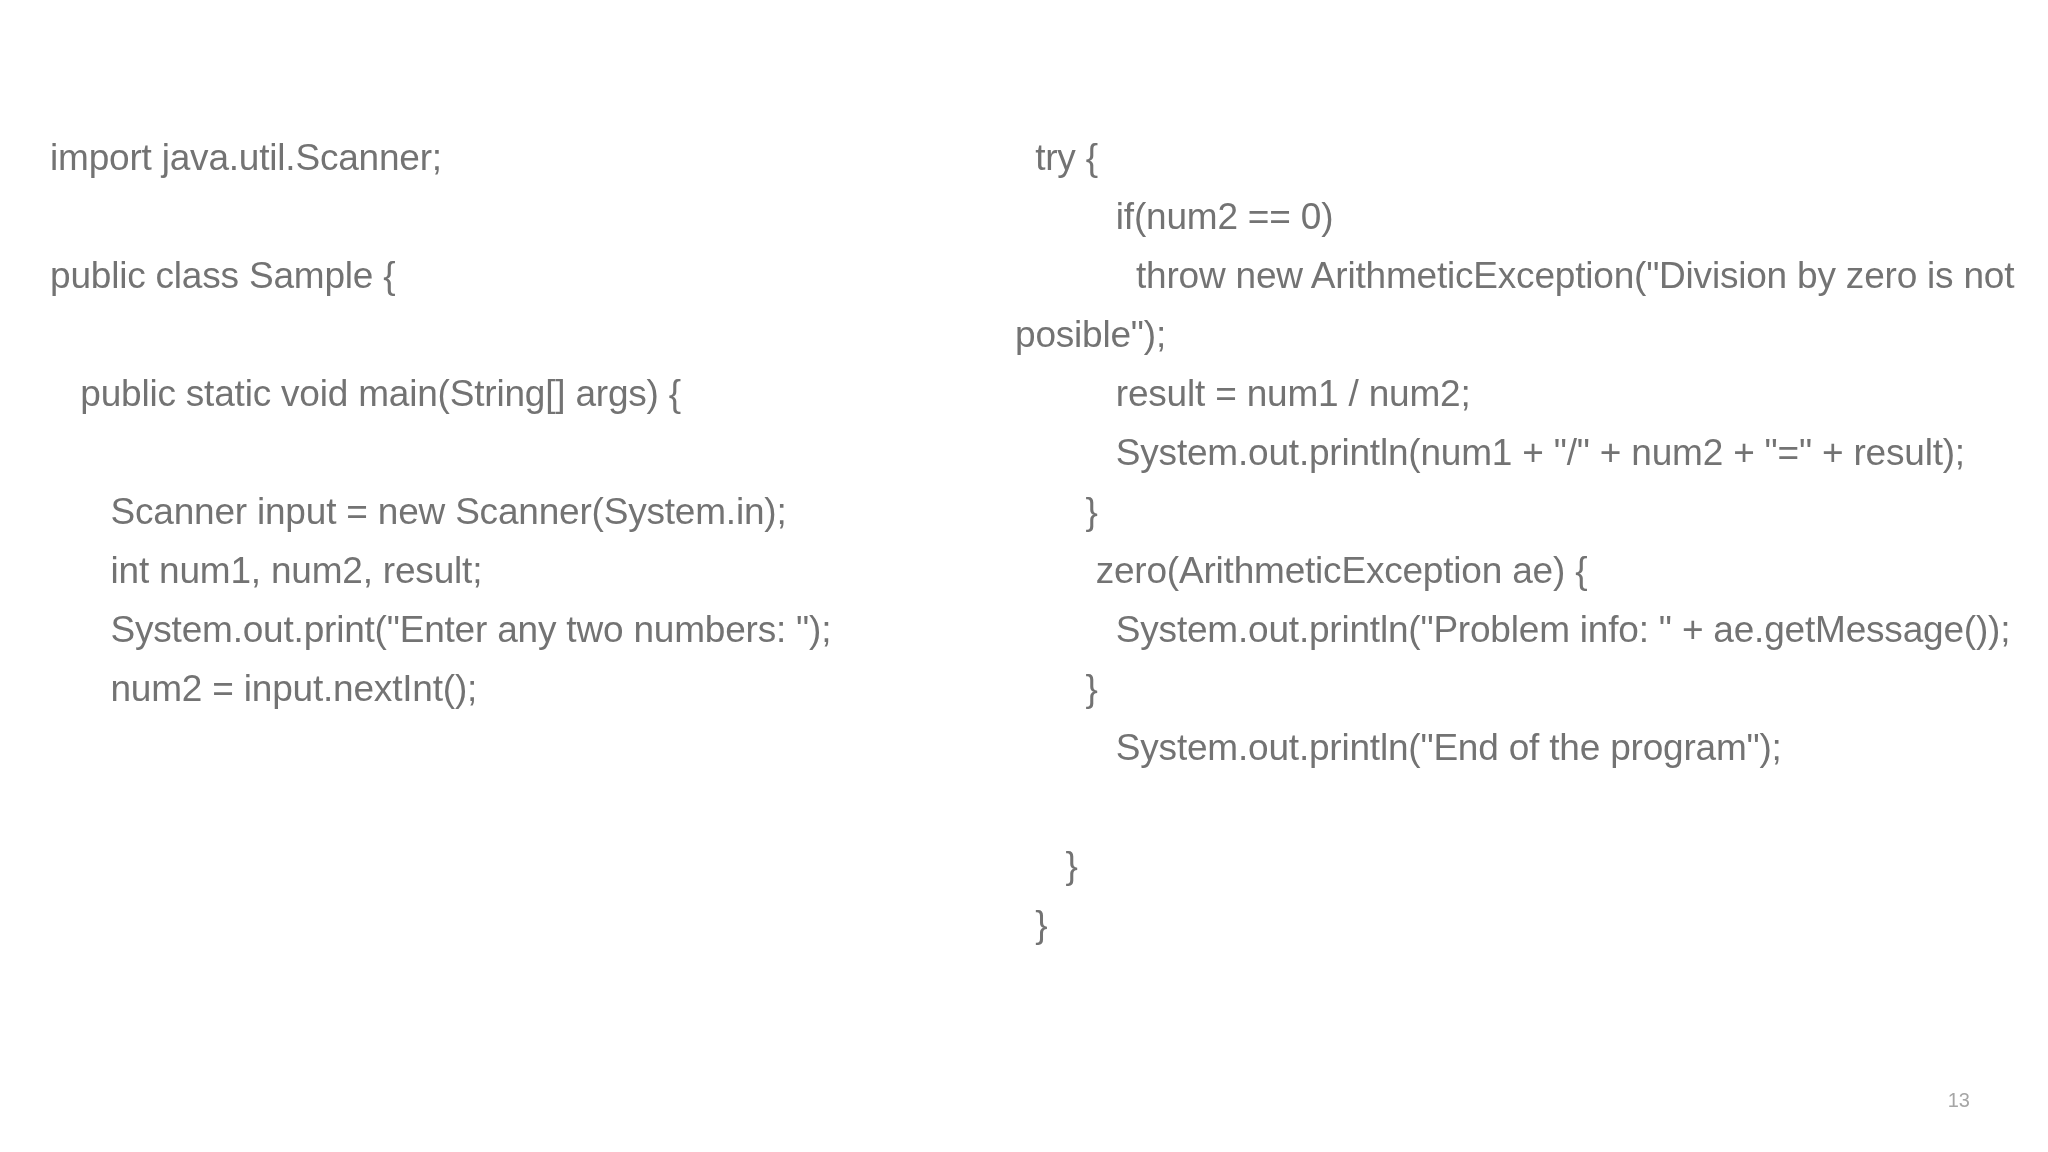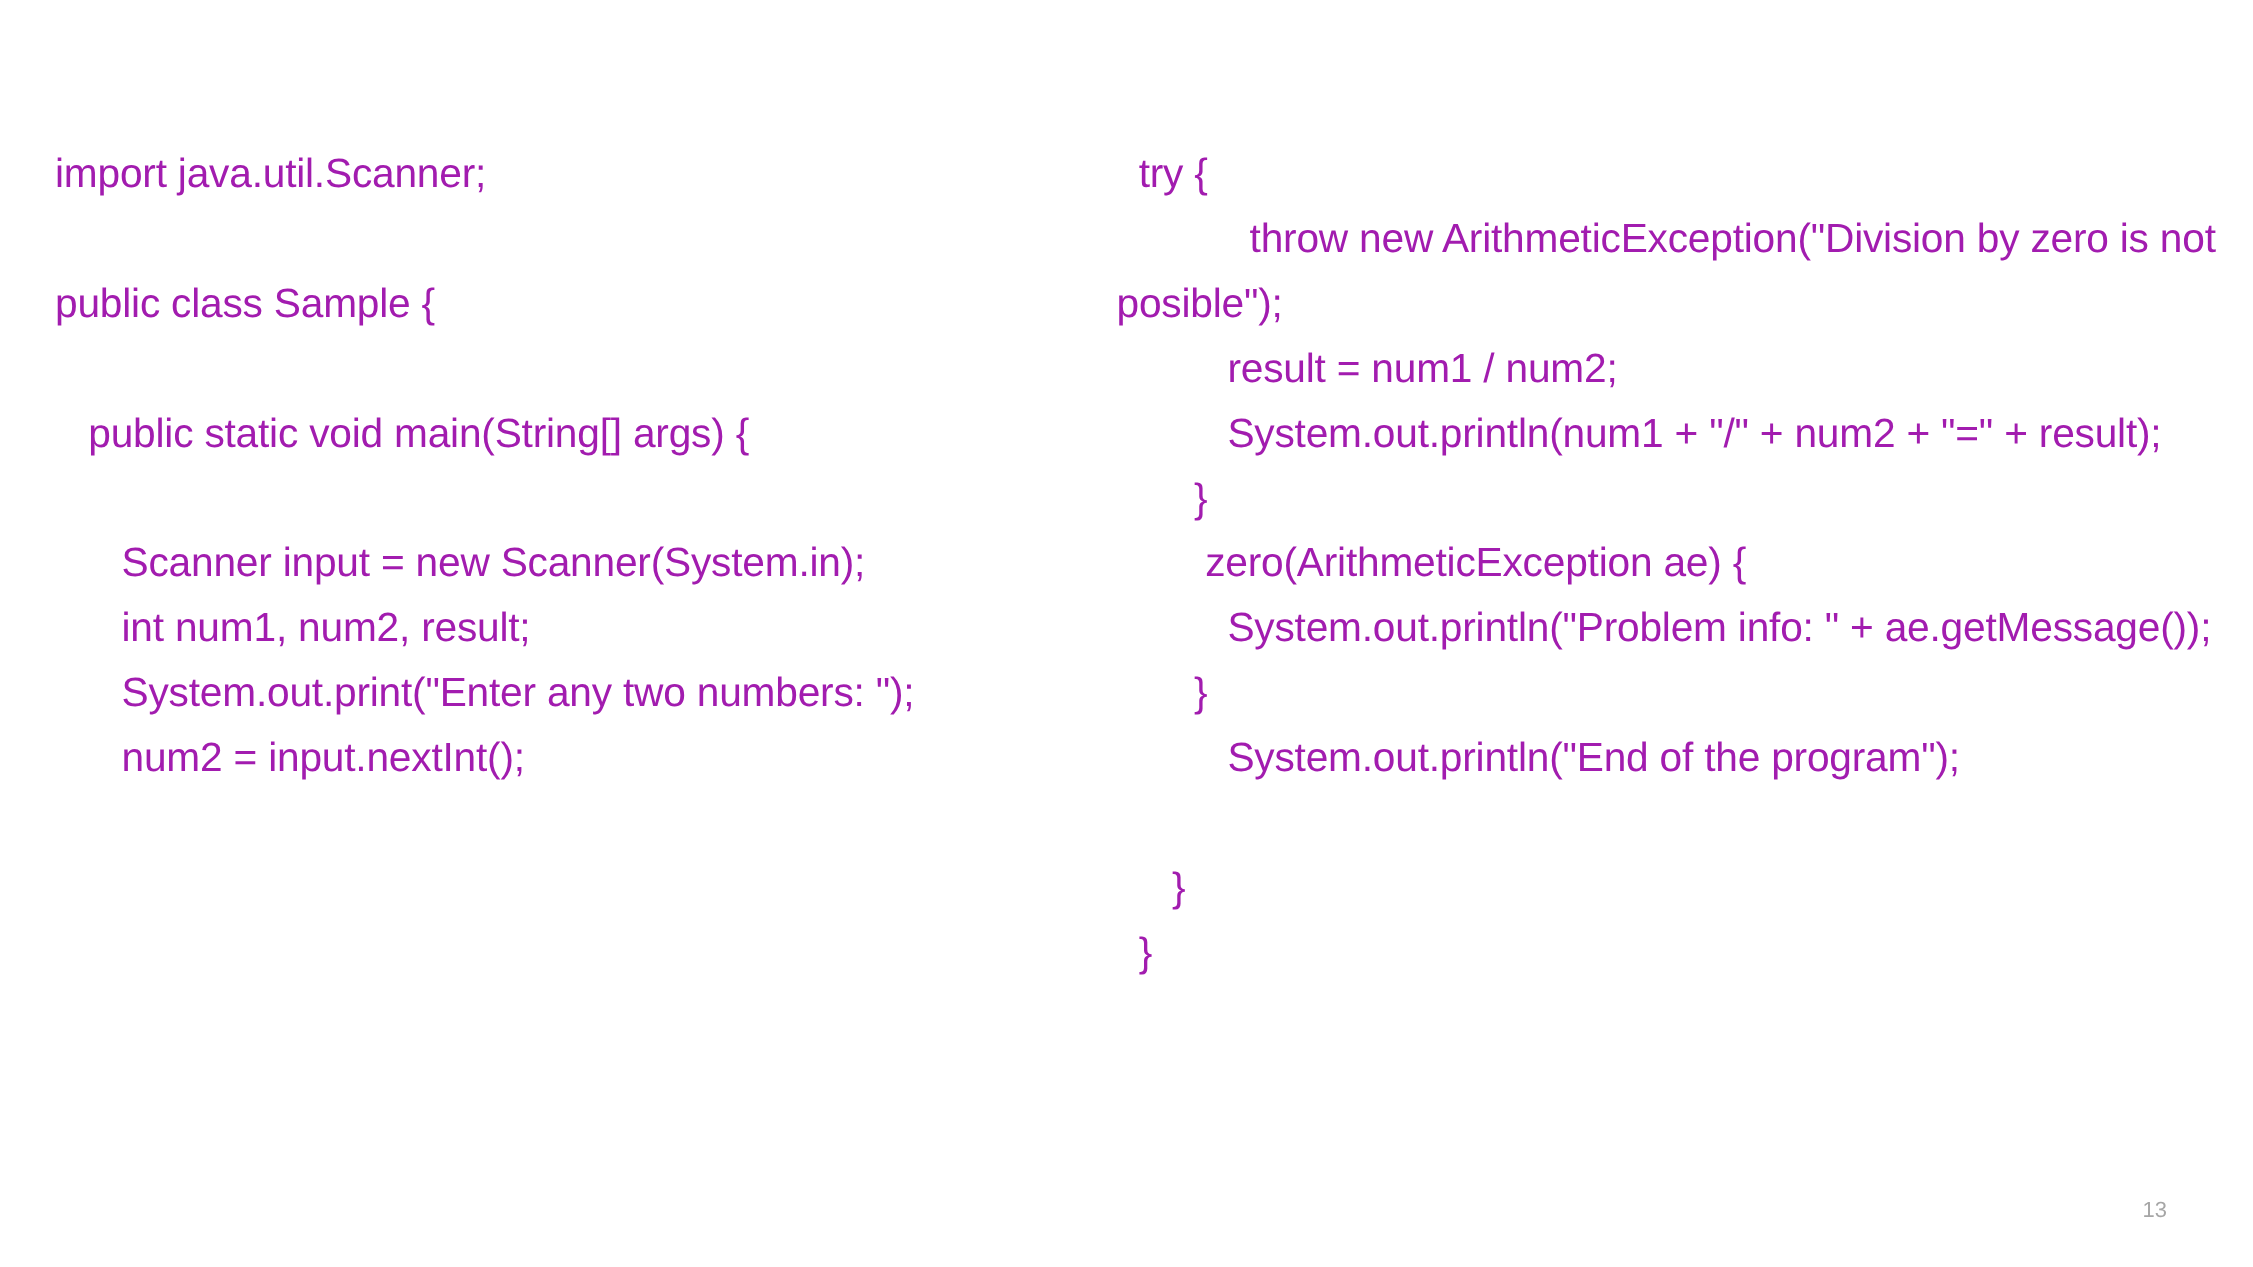--- a/index.html
+++ b/index.html
@@ -30,21 +30,21 @@
     position: absolute;
     left: 1015px;
     top: 128px;
     width: 1010px;
   }
 
   .code-line {
     font-family: "Liberation Sans", sans-serif;
     font-size: 37px;
     line-height: 59px;
-    color: #a21caf;
+    color: #737373;
     white-space: pre-wrap;
     word-break: normal;
     letter-spacing: -0.2px;
   }
   .blank-line {
     height: 59px;
   }
 
   
   .ind-0 { padding-left: 0px; }
@@ -72,20 +72,21 @@
     <div class="code-line ind-0">   public static void main(String[] args) {</div>
     <div class="blank-line"></div>
     <div class="code-line ind-0">      Scanner input = new Scanner(System.in);</div>
     <div class="code-line ind-0">      int num1, num2, result;</div>
     <div class="code-line ind-0">      System.out.print("Enter any two numbers: ");</div>
     <div class="code-line ind-0">      num2 = input.nextInt();</div>
   </div>
 
   <div id="right-column">
     <div class="code-line ind-0">  try {</div>
+    <div class="code-line ind-0">          if(num2 == 0)</div>
     <div class="code-line ind-0">            throw new ArithmeticException("Division by zero is not posible");</div>
     <div class="code-line ind-0">          result = num1 / num2;</div>
     <div class="code-line ind-0">          System.out.println(num1 + "/" + num2 + "=" + result);</div>
     <div class="code-line ind-0">       }</div>
     <div class="code-line ind-0">        zero(ArithmeticException ae) {</div>
     <div class="code-line ind-0">          System.out.println("Problem info: " + ae.getMessage());</div>
     <div class="code-line ind-0">       }</div>
     <div class="code-line ind-0">          System.out.println("End of the program");</div>
     <div class="blank-line"></div>
     <div class="code-line ind-0">     }</div>

